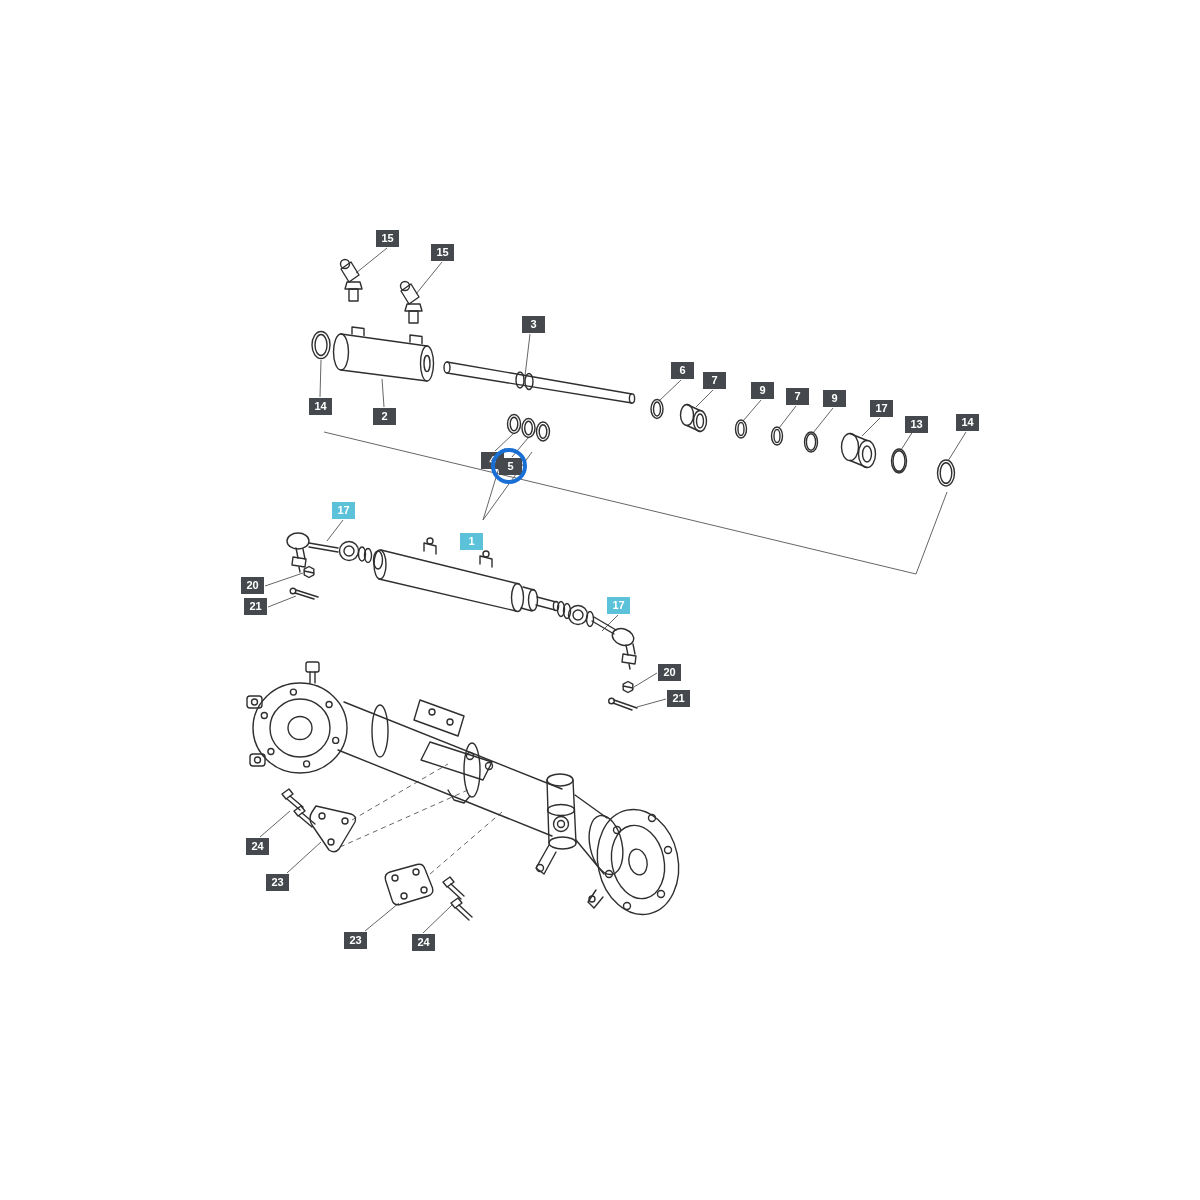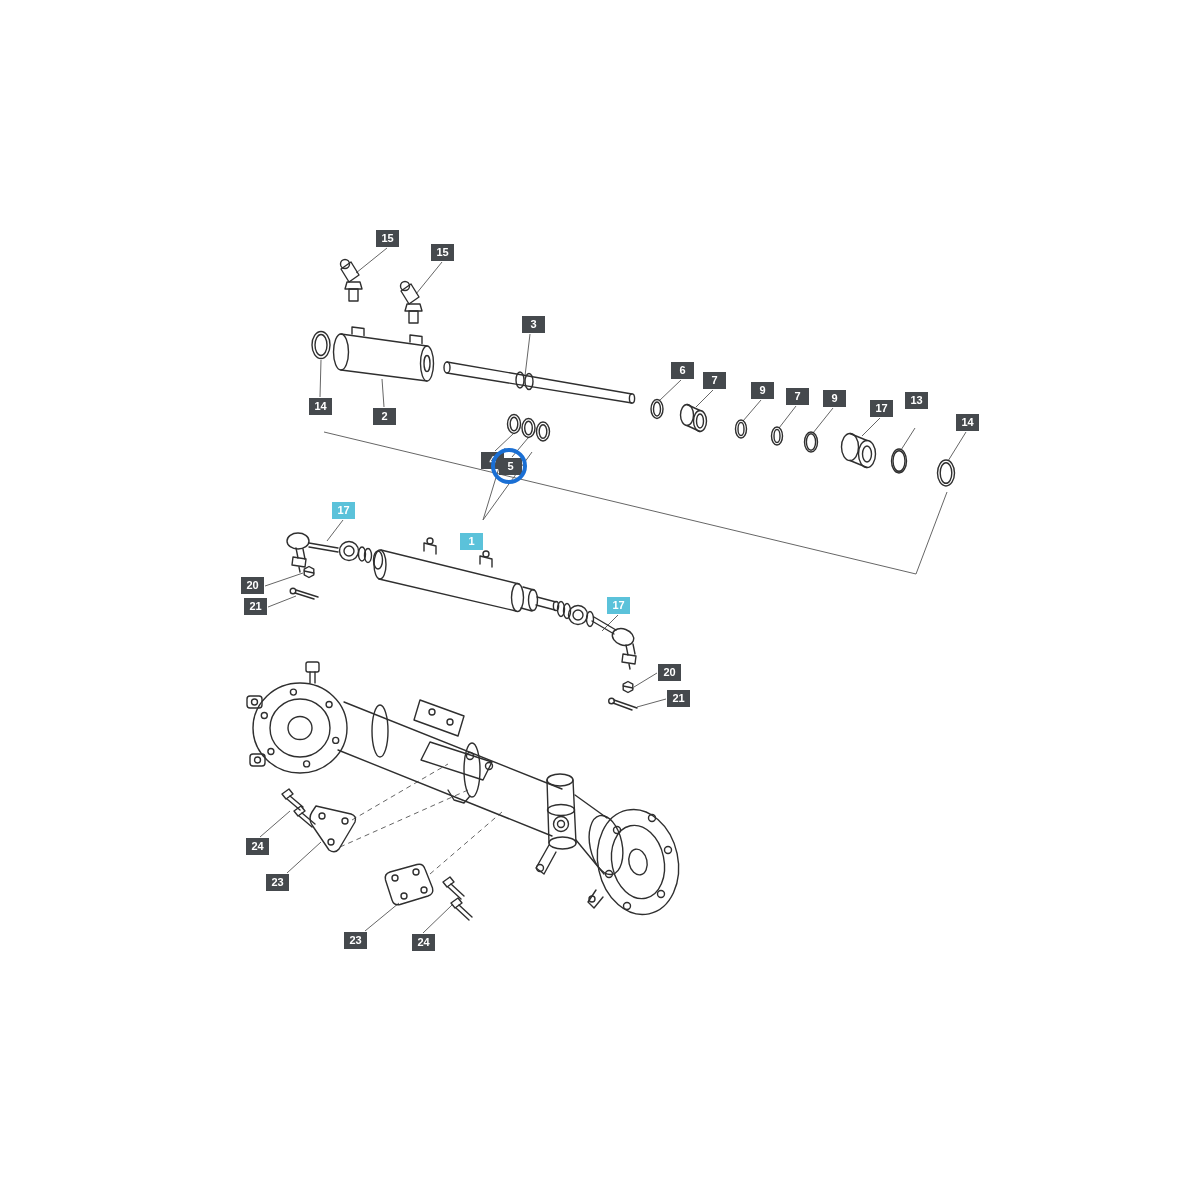--- a/index.html
+++ b/index.html
@@ -310,21 +310,21 @@
   <div class="lbl" style="left:431px;top:244px">15</div>
   <div class="lbl" style="left:522px;top:316px">3</div>
   <div class="lbl" style="left:309px;top:398px">14</div>
   <div class="lbl" style="left:373px;top:408px">2</div>
   <div class="lbl" style="left:671px;top:362px">6</div>
   <div class="lbl" style="left:703px;top:372px">7</div>
   <div class="lbl" style="left:751px;top:382px">9</div>
   <div class="lbl" style="left:786px;top:388px">7</div>
   <div class="lbl" style="left:823px;top:390px">9</div>
   <div class="lbl" style="left:870px;top:400px">17</div>
-  <div class="lbl" style="left:905px;top:392px">13</div>
+  <div class="lbl" style="left:905px;top:416px">13</div>
   <div class="lbl" style="left:956px;top:414px">14</div>
   <div class="lbl" style="left:481px;top:452px">4</div>
   <div class="lbl" style="left:499px;top:458px">5</div>
   <div class="lbl hl" style="left:332px;top:502px">17</div>
   <div class="lbl hl" style="left:460px;top:533px">1</div>
   <div class="lbl hl" style="left:607px;top:597px">17</div>
   <div class="lbl" style="left:241px;top:577px">20</div>
   <div class="lbl" style="left:244px;top:598px">21</div>
   <div class="lbl" style="left:658px;top:664px">20</div>
   <div class="lbl" style="left:667px;top:690px">21</div>

